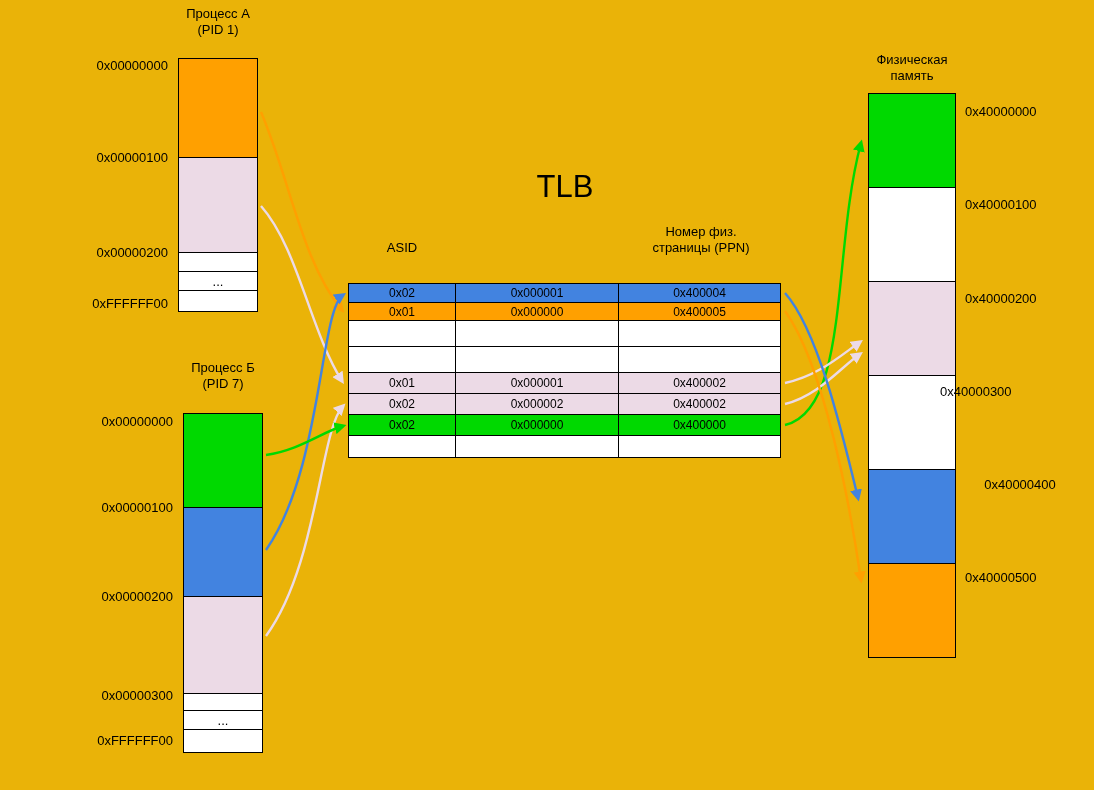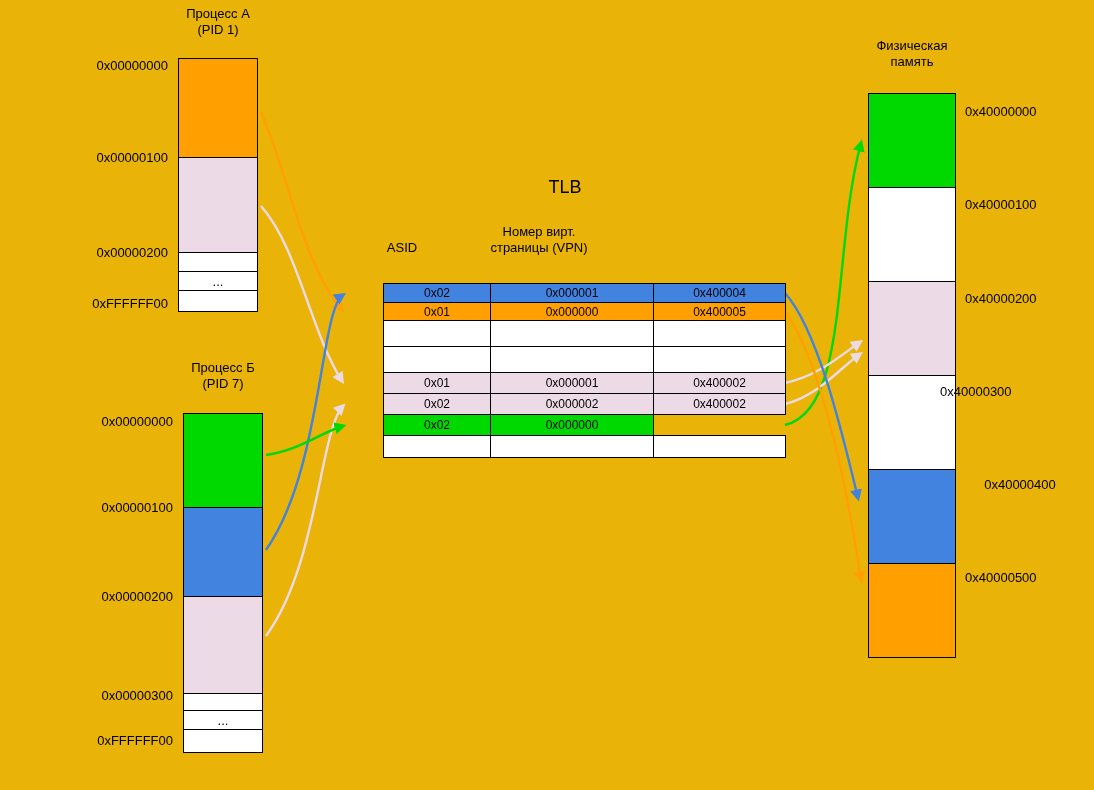--- a/index.html
+++ b/index.html
@@ -9,33 +9,33 @@
   }
   .title{position:absolute;font-size:13px;line-height:16px;text-align:center;white-space:nowrap;}
   .addr{position:absolute;font-size:13px;line-height:16px;white-space:nowrap;}
   .addr.r{text-align:right;}
   .memcol{position:absolute;}
   .memcell{
     box-sizing:border-box;border:1px solid #000;background:#fff;
     display:flex;align-items:center;justify-content:center;font-size:13px;
   }
   .memcell + .memcell{margin-top:-1px;}
-  .tlb-title{position:absolute;font-size:18px;line-height:30px;text-align:center;}
+  .tlb-title{position:absolute;font-size:31px;line-height:30px;text-align:center;}
   .tlb-head{position:absolute;font-size:13px;line-height:16px;text-align:center;}
   .tlb-table{position:absolute;}
   .tlb-row{display:flex;}
   .tlb-row + .tlb-row{margin-top:-1px;}
   .tlb-cell{
     box-sizing:border-box;border:1px solid #000;
     display:flex;align-items:center;justify-content:center;
-    font-size:12px;line-height:14px;margin-left:35px;
+    font-size:12px;line-height:14px;
   }
   .tlb-cell.c1{width:108px;}
   .tlb-cell.c2{width:164px;margin-left:-1px;}
-  .tlb-cell.c3{width:133px;margin-left:-1px;}
+  .tlb-cell.c3{width:163px;margin-left:-1px;}
   .arrows{position:absolute;left:0;top:0;pointer-events:none;}
 </style>
 </head>
 <body>
 
 <div class="canvas">
 
   <svg class="arrows" width="1094" height="790" viewBox="0 0 1094 790">
     <defs>
       <marker id="mh-orange" viewBox="0 0 10 10" refX="7" refY="5" markerWidth="5" markerHeight="5" orient="auto">
@@ -103,23 +103,23 @@
 
   <div class="addr r" style="left:63px;top:414px;width:110px;">0x00000000</div>
   <div class="addr r" style="left:63px;top:500px;width:110px;">0x00000100</div>
   <div class="addr r" style="left:63px;top:589px;width:110px;">0x00000200</div>
   <div class="addr r" style="left:63px;top:688px;width:110px;">0x00000300</div>
   <div class="addr r" style="left:63px;top:733px;width:110px;">0xFFFFFF00</div>
 
   <div class="tlb-title" style="left:515px;top:172px;width:100px;">TLB</div>
 
   <div class="tlb-head" style="left:350px;top:240px;width:104px;">ASID</div>
-  <div class="tlb-head" style="left:458px;top:224px;width:162px;">
-    <div>Номер вирт.</div>
-    <div>страницы (VPN)</div>
+  <div class="tlb-head" style="left:620px;top:224px;width:162px;">
+    <div>Номер физ.</div>
+    <div>страницы (PPN)</div>
   </div>
 
   <div class="tlb-table" style="left:348px;top:283px;">
     <div class="tlb-row" style="height:20px;">
       <div class="tlb-cell c1" style="background-color: rgb(66, 131, 224);">0x02</div>
       <div class="tlb-cell c2" style="background-color: rgb(66, 131, 224);">0x000001</div>
       <div class="tlb-cell c3" style="background-color: rgb(66, 131, 224);">0x400004</div>
     </div>
     <div class="tlb-row" style="height:19px;">
       <div class="tlb-cell c1" style="background-color: rgb(255, 160, 0);">0x01</div>
@@ -142,29 +142,30 @@
       <div class="tlb-cell c3" style="background-color: rgb(236, 218, 230);">0x400002</div>
     </div>
     <div class="tlb-row" style="height:22px;">
       <div class="tlb-cell c1" style="background-color: rgb(236, 218, 230);">0x02</div>
       <div class="tlb-cell c2" style="background-color: rgb(236, 218, 230);">0x000002</div>
       <div class="tlb-cell c3" style="background-color: rgb(236, 218, 230);">0x400002</div>
     </div>
     <div class="tlb-row" style="height:22px;">
       <div class="tlb-cell c1" style="background-color: rgb(0, 217, 0);">0x02</div>
       <div class="tlb-cell c2" style="background-color: rgb(0, 217, 0);">0x000000</div>
+      <div class="tlb-cell c3" style="background-color: rgb(0, 217, 0);">0x400000</div>
     </div>
     <div class="tlb-row" style="height:23px;">
       <div class="tlb-cell c1" style="background-color: rgb(255, 255, 255);"></div>
       <div class="tlb-cell c2" style="background-color: rgb(255, 255, 255);"></div>
       <div class="tlb-cell c3" style="background-color: rgb(255, 255, 255);"></div>
     </div>
   </div>
 
-  <div class="title" style="left:858px;top:38px;width:108px;">
+  <div class="title" style="left:858px;top:52px;width:108px;">
     <div>Физическая</div>
     <div>память</div>
   </div>
 
   <div class="memcol" style="left:868px;top:93px;width:88px;">
     <div class="memcell" style="height: 95px; background-color: rgb(0, 217, 0);"></div>
     <div class="memcell" style="height: 95px; background-color: rgb(255, 255, 255);"></div>
     <div class="memcell" style="height: 95px; background-color: rgb(236, 218, 230);"></div>
     <div class="memcell" style="height: 95px; background-color: rgb(255, 255, 255);"></div>
     <div class="memcell" style="height: 95px; background-color: rgb(66, 131, 224);"></div>

